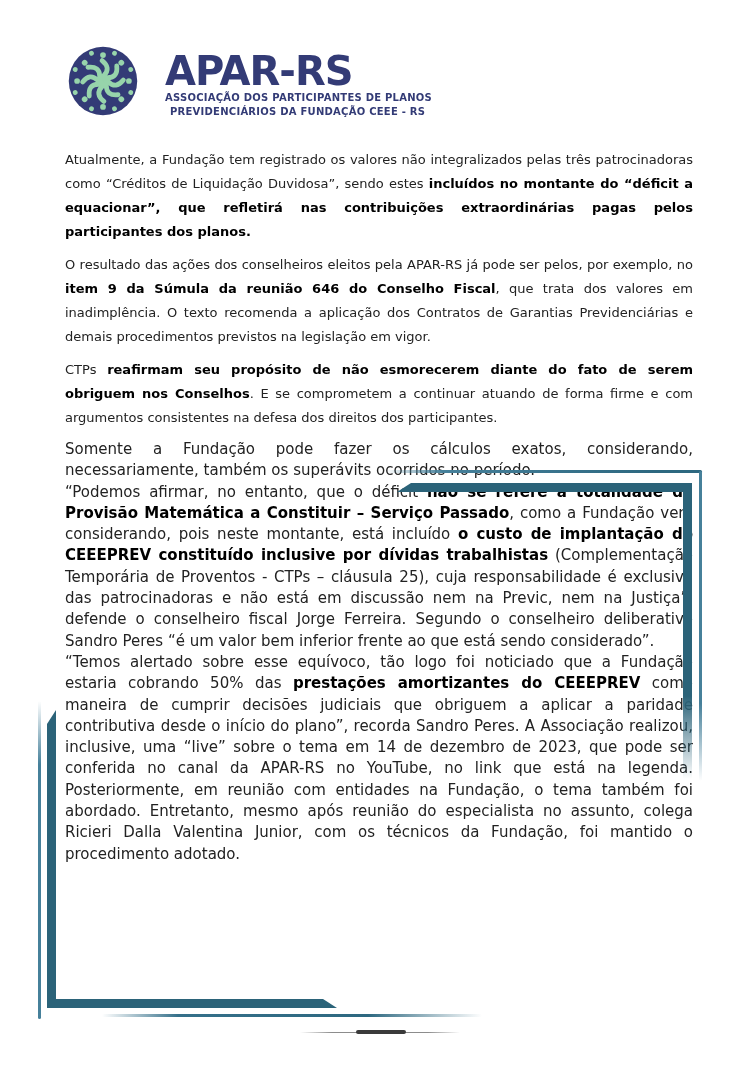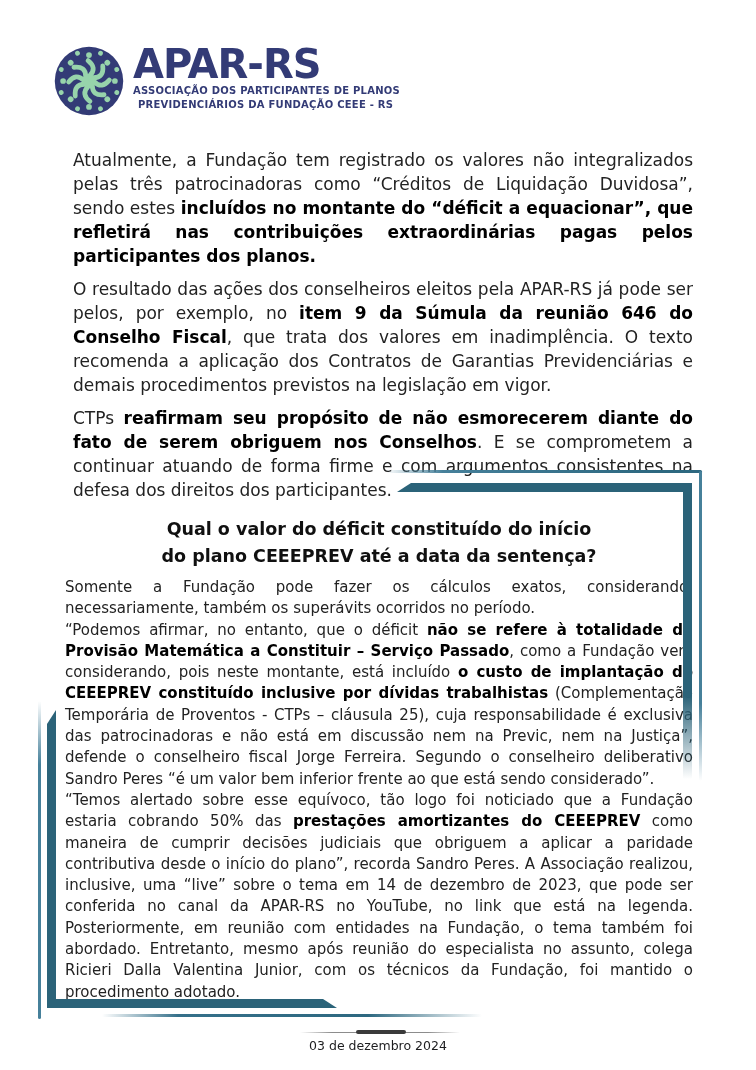--- a/index.html
+++ b/index.html
@@ -3,33 +3,33 @@
 <meta charset="utf-8">
 <style>
   html,body{margin:0;padding:0;background:#ffffff;}
   body{
     width:756px;height:1070px;position:relative;overflow:hidden;
     font-family:"DejaVu Sans","Liberation Sans",sans-serif;color:#222222;
   }
   .page{position:absolute;inset:0;background:#ffffff;}
 
   
-  .header{position:absolute;top:44px;left:52px;display:flex;align-items:flex-start;gap:7px;}
+  .header{position:absolute;top:44px;left:66px;display:flex;align-items:flex-end;gap:25px;}
   .logo-mark{flex:0 0 auto;width:74px;height:74px;}
   .logo-text{display:flex;flex-direction:column;justify-content:center;}
   .wordmark{
     font-size:40px;font-weight:bold;color:#333b76;line-height:1.0;
     letter-spacing:-1px;
   }
   .subtitle{font-size:10px;font-weight:bold;color:#333b76;letter-spacing:0.25px;line-height:1.35;}
   .subtitle.second{padding-left:5px;}
 
   
   .content{position:absolute;left:65px;top:148px;width:628px;}
-  .intro p{margin:0 0 9px 8px;font-size:17px;line-height:24px;text-align:justify;color:#222;}
+  .intro p{margin:0 0 9px 0;font-size:13px;line-height:24px;text-align:justify;color:#222;}
   .question{
     margin:14px 0 7px 0;font-size:17.5px;font-weight:bold;color:#101010;
     text-align:center;line-height:27px;
   }
   .answer p{margin:0;font-size:15px;line-height:21.3px;text-align:justify;color:#222;}
   .b{font-weight:bold;color:#000;}
 
   
   .deco{position:absolute;pointer-events:none;}
   
@@ -101,38 +101,33 @@
     </div>
   </div>
 
   <div class="content">
     <div class="intro">
         <p><span>Atualmente, a Fundação tem registrado os valores não integralizados pelas três patrocinadoras como “Créditos de Liquidação Duvidosa”, sendo estes </span><span class="b">incluídos no montante do “déficit a equacionar”, que refletirá nas contribuições extraordinárias pagas pelos participantes dos planos.</span></p>
         <p><span>O resultado das ações dos conselheiros eleitos pela APAR-RS já pode ser pelos, por exemplo, no </span><span class="b">item 9 da Súmula da reunião 646 do Conselho Fiscal</span><span>, que trata dos valores em inadimplência. O texto recomenda a aplicação dos Contratos de Garantias Previdenciárias e demais procedimentos previstos na legislação em vigor.</span></p>
         <p><span>CTPs </span><span class="b">reafirmam seu propósito de não esmorecerem diante do fato de serem obriguem nos Conselhos</span><span>. E se comprometem a continuar atuando de forma firme e com argumentos consistentes na defesa dos direitos dos participantes.</span></p>
       </div>
 
-    <div class="question">
-      <span>Qual o valor do déficit constituído do início</span><br>
-      <span>do plano CEEEPREV até a data da sentença?</span>
-    </div>
 
     <div class="answer">
         <p><span>Somente a Fundação pode fazer os cálculos exatos, considerando, necessariamente, também os superávits ocorridos no período.</span></p>
         <p><span>“Podemos afirmar, no entanto, que o déficit </span><span class="b">não se refere à totalidade da Provisão Matemática a Constituir – Serviço Passado</span><span>, como a Fundação vem considerando, pois neste montante, está incluído </span><span class="b">o custo de implantação do CEEEPREV constituído inclusive por dívidas trabalhistas</span><span> (Complementação Temporária de Proventos - CTPs – cláusula 25), cuja responsabilidade é exclusiva das patrocinadoras e não está em discussão nem na Previc, nem na Justiça”, defende o conselheiro fiscal Jorge Ferreira. Segundo o conselheiro deliberativo Sandro Peres “é um valor bem inferior frente ao que está sendo considerado”.</span></p>
         <p><span>“Temos alertado sobre esse equívoco, tão logo foi noticiado que a Fundação estaria cobrando 50% das </span><span class="b">prestações amortizantes do CEEEPREV</span><span> como maneira de cumprir decisões judiciais que obriguem a aplicar a paridade contributiva desde o início do plano”, recorda Sandro Peres. A Associação realizou, inclusive, uma “live” sobre o tema em 14 de dezembro de 2023, que pode ser conferida no canal da APAR-RS no YouTube, no link que está na legenda. Posteriormente, em reunião com entidades na Fundação, o tema também foi abordado. Entretanto, mesmo após reunião do especialista no assunto, colega Ricieri Dalla Valentina Junior, com os técnicos da Fundação, foi mantido o procedimento adotado.</span></p>
       </div>
   </div>
 
   <div class="deco r-thin-h"></div>
   <div class="deco r-thick-h"></div>
   <div class="deco r-thick-v"></div>
   <div class="deco r-thin-v"></div>
   <div class="deco l-thin-v"></div>
   <div class="deco l-thick-v"></div>
   <div class="deco l-thick-h"></div>
   <div class="deco l-thin-h"></div>
 
   <div class="footer-line"></div>
   <div class="footer-blob"></div>
-  <div class="footer-date">03 de dezembro 2024</div>
 
 </div>
 
 </body></html>

